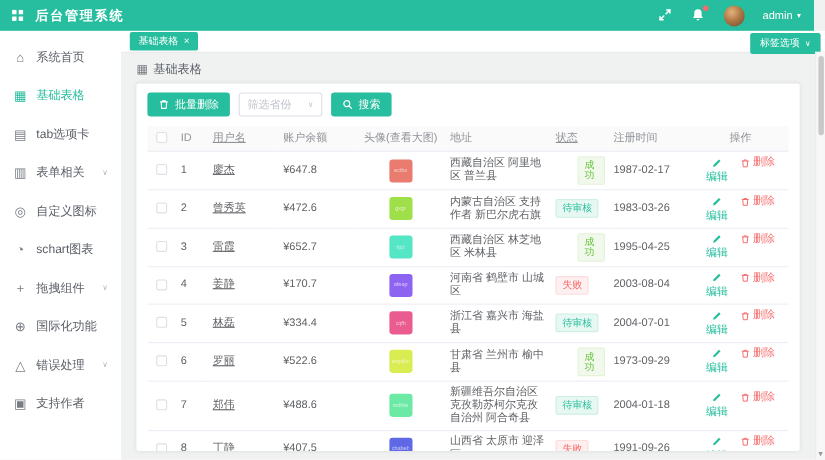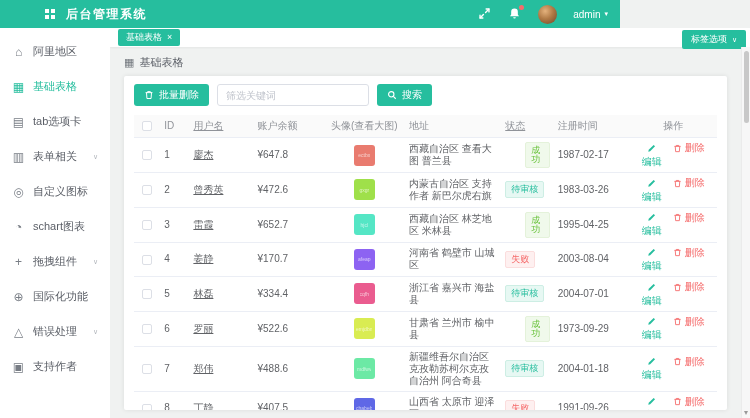--- a/index.html
+++ b/index.html
@@ -1,20 +1,20 @@
 <!DOCTYPE html>
 <html><head>
 <meta charset="utf-8">
 <style>
   * { margin:0; padding:0; box-sizing:border-box; }
   html,body { width:750px; height:418px; overflow:hidden; }
   body { font-family:"Liberation Sans","DejaVu Sans",sans-serif; background:#f0f2f1; position:relative; color:#5a5e66; }
 
   
-  .app-header { position:absolute; top:0; left:0; width:620px; height:28px; background:#26be9e; display:flex; align-items:center; color:#fff; z-index:30;padding-left:34px; }
+  .app-header { position:absolute; top:0; left:0; width:740px; height:28px; background:#26be9e; display:flex; align-items:center; color:#fff; z-index:30; }
   .logo-grid { margin-left:11px; display:grid; grid-template-columns:4px 4px; gap:2px; }
   .logo-grid i { width:4px; height:4px; background:#fff; display:block; }
   .app-title { margin-left:11px; font-size:12px; font-weight:bold; letter-spacing:1.5px; }
   .header-right { margin-left:auto; display:flex; align-items:center; gap:16px; margin-right:12px; }
   .icon-btn { width:14px; height:14px; color:#fff; position:relative; cursor:pointer; }
   .icon-btn svg { width:13px; height:13px; display:block; }
   .badge-dot { position:absolute; top:-2px; right:-2px; width:5px; height:5px; background:#f56c6c; border-radius:50%; }
   .avatar { width:19px; height:19px; border-radius:50%; background:radial-gradient(circle at 38% 32%, #e4b27d 0%, #b07a46 45%, #6e4526 100%); cursor:pointer; }
   .user-menu { font-size:10px; display:flex; align-items:center; gap:4px; cursor:pointer; }
   .caret { font-size:7px; }
@@ -111,21 +111,21 @@
     <div class="user-menu">
       <span>admin</span>
       <span class="caret">▾</span>
     </div>
   </div>
 </div>
 
 <aside class="sidebar" id="sidebar">
     <div class="side-item">
     <span class="glyph">⌂</span>
-    <span class="side-label">阿里地区</span>
+    <span class="side-label">系统首页</span>
 
   </div>
     <div class="side-item active">
     <span class="glyph">▦</span>
     <span class="side-label">基础表格</span>
 
   </div>
     <div class="side-item">
     <span class="glyph">▤</span>
     <span class="side-label">tab选项卡</span>
@@ -186,21 +186,24 @@
   </div>
 
   <div class="card">
     <div class="toolbar">
       <button class="btn">
         <svg viewBox="0 0 16 16" fill="none" stroke="currentColor" stroke-width="1.6">
             <path d="M2.5 4.2h11M5.8 4.2V2.6h4.4v1.6M4 4.2l.7 9.4h6.6l.7-9.4"></path>
           </svg>
         <span>批量删除</span>
       </button>
-      <input class="kw-input" placeholder="筛选关键词" style="">
+      <div class="select-box">
+        <span>筛选省份</span>
+        <span class="caret">∨</span>
+      </div>
       <button class="btn">
         <svg viewBox="0 0 16 16" fill="none" stroke="currentColor" stroke-width="1.8">
             <circle cx="6.8" cy="6.8" r="4.3"></circle>
             <path d="M10.2 10.2L14 14"></path>
           </svg>
         <span>搜索</span>
       </button>
     </div>
 
     <table>
@@ -219,21 +222,21 @@
       </thead>
       <tbody id="tbody">
           <tr>
     <td><span class="checkbox"></span></td>
     <td class="c-id">1</td>
     <td class="c-name">廖杰</td>
     <td class="c-balance">¥647.8</td>
     <td><span class="avatar-sq" style="background: rgb(233, 123, 111);">
                 <i class="av-txt">ectbx</i>
               </span></td>
-    <td class="c-address">西藏自治区 查看大图 普兰县</td>
+    <td class="c-address">西藏自治区 阿里地区 普兰县</td>
     <td><span class="tag success">成功</span></td>
     <td class="c-date">1987-02-17</td>
     <td>
       <span class="row-link link-edit">
         <svg viewBox="0 0 16 16" fill="currentColor">
                   <path d="M11.8 1.7l2.5 2.5L5.6 12.9l-3.3.8.8-3.3z"></path>
                 </svg>
         <span class="lbl">编辑</span>
       </span>
       <span class="row-link link-del">

